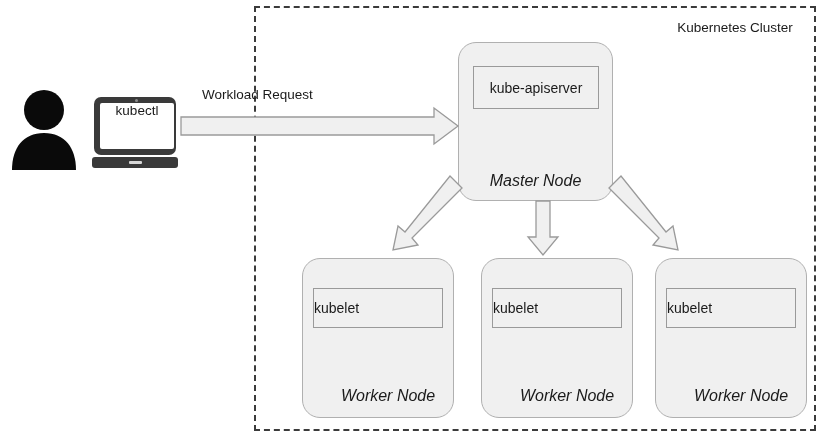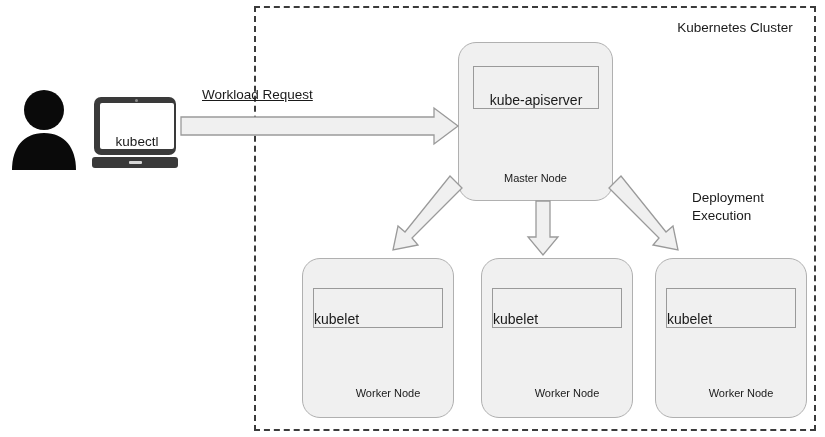--- a/index.html
+++ b/index.html
@@ -49,31 +49,32 @@
     background: #f0f0f0;
     border: 1.3px solid #b0b0b0;
     border-radius: 18px;
     box-sizing: border-box;
   }
   .node-title {
     position: absolute;
     left: 0;
     right: 0;
     text-align: center;
-    font-size: 11px;
-    color: #1a1a1a;
-    white-space: nowrap;
+    font-size: 16px;
+    color: #1a1a1a;
+    white-space: nowrap;
+    font-style: italic;
   }
   .inner-box {
     position: absolute;
     background: #f0f0f0;
     border: 1.3px solid #9a9a9a;
     box-sizing: border-box;
     display: flex;
-    align-items: flex-end;
+    align-items: center;
   }
   .inner-box span {
     font-size: 14px;
     color: #1a1a1a;
     white-space: nowrap;
   }
   .inner-center span { margin: 0 auto; }
   .inner-left span { }
 
   
@@ -140,21 +141,21 @@
   }
   #laptop-screen {
     position: absolute;
     left: 6px;
     top: 6px;
     width: 74px;
     height: 46px;
     background: #ffffff;
     border-radius: 2px;
     display: flex;
-    align-items: flex-end;
+    align-items: flex-start;
     justify-content: center;
   }
   #laptop-screen span {
     font-size: 13.5px;
     color: #1a1a1a;
     white-space: nowrap;
   }
   #laptop-camera {
     position: absolute;
     left: 41px;
@@ -203,21 +204,20 @@
   .free-label {
     position: absolute;
     font-size: 13.5px;
     color: #1a1a1a;
     line-height: 18px;
     white-space: pre-line;
   }
   #workload-request-label {
     left: 202px;
     top: 86px;
-    text-decoration: underline;
   }
   #deployment-execution-label {
     left: 692px;
     top: 189px;
   }
 </style>
 </head>
 <body>
 
 <div id="canvas">
@@ -270,16 +270,14 @@
     <polygon class="arrow-shape" points="181,117 434,117 434,108 458,126 434,144 434,135 181,135"></polygon>
 
     <polygon class="arrow-shape" points="450,176 462,188 412,238 418,245 393,250 398,226 405,232"></polygon>
 
     <polygon class="arrow-shape" points="536,201 550,201 550,237 558,237 543,255 528,237 536,237"></polygon>
 
     <polygon class="arrow-shape" points="621,176 609,188 659,238 653,245 678,250 673,226 666,232"></polygon>
   </svg>
 
   <div class="free-label" id="workload-request-label">Workload Request</div>
-  <div class="free-label" id="deployment-execution-label">Deployment
-Execution</div>
 
 </div>
 
 </body></html>

